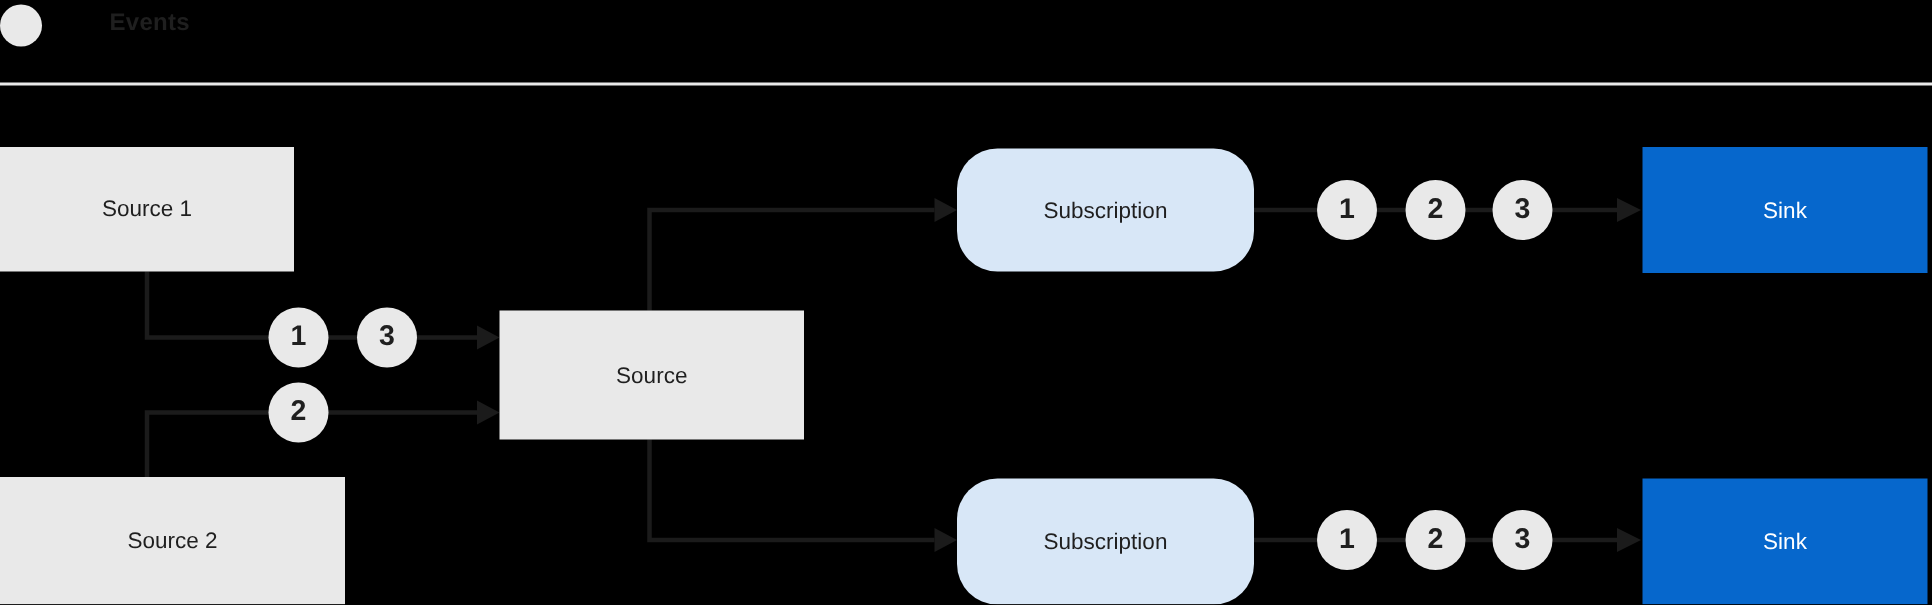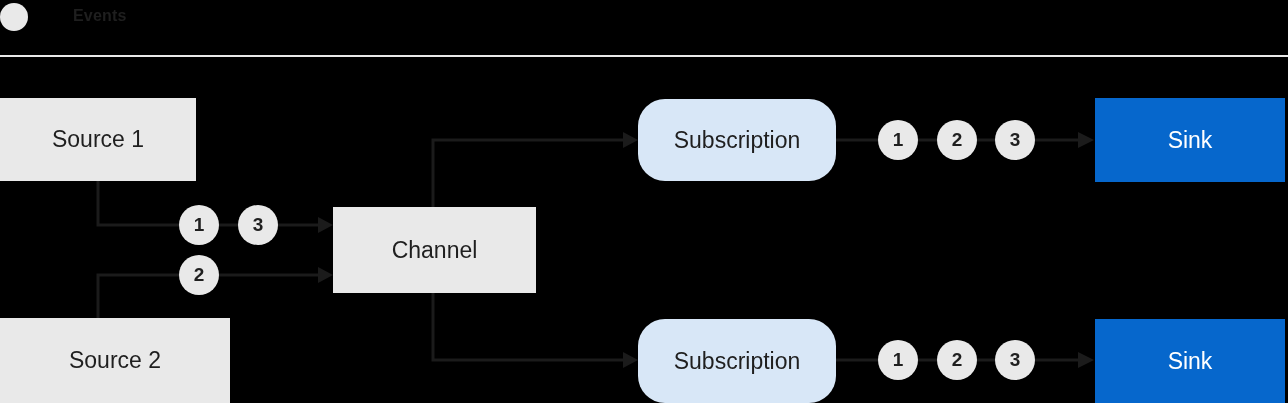--- a/index.html
+++ b/index.html
@@ -37,21 +37,21 @@
   
   .flow-svg { position: absolute; left: 0; top: 0; }
   .flow-svg path { fill: none; stroke: var(--line, #1b1b1b); stroke-width: 3px; }
   .flow-svg polygon { fill: var(--line, #1b1b1b); stroke: none; }
   
   .node {
     position: absolute;
     display: flex;
     align-items: center;
     justify-content: center;
-    font-size: 23px;
+    font-size: 15px;
     color: var(--text_dark, #1f1f1f);
   }
   .node.gray { background: var(--node_gray, #e9e9e9); }
   .node.lightblue { background: var(--node_light_blue, #d8e7f7); border-radius: 27px; }
   .node.blue { background: var(--node_blue, #0667cc); color: var(--text_light, #fff); }
   #source1 { left: 0; top: 98px; width: 196px; height: 83px; }
   #source2 { left: 0; top: 318px; width: 230px; height: 85px; }
   #channel { left: 333px; top: 207px; width: 203px; height: 86px; }
   #sub-top { left: 638px; top: 99px; width: 198px; height: 82px; }
   #sub-bottom { left: 638px; top: 319px; width: 198px; height: 84px; }
@@ -95,21 +95,21 @@
     <polygon points="1078,352 1094,360 1078,368"></polygon>
   </svg>
 
   <div id="source1" class="node gray">
     <span>Source 1</span>
   </div>
   <div id="source2" class="node gray">
     <span>Source 2</span>
   </div>
   <div id="channel" class="node gray">
-    <span>Channel</span>
+    <span>Source</span>
   </div>
   <div id="sub-top" class="node lightblue">
     <span>Subscription</span>
   </div>
   <div id="sub-bottom" class="node lightblue">
     <span>Subscription</span>
   </div>
   <div id="sink-top" class="node blue">
     <span>Sink</span>
   </div>

